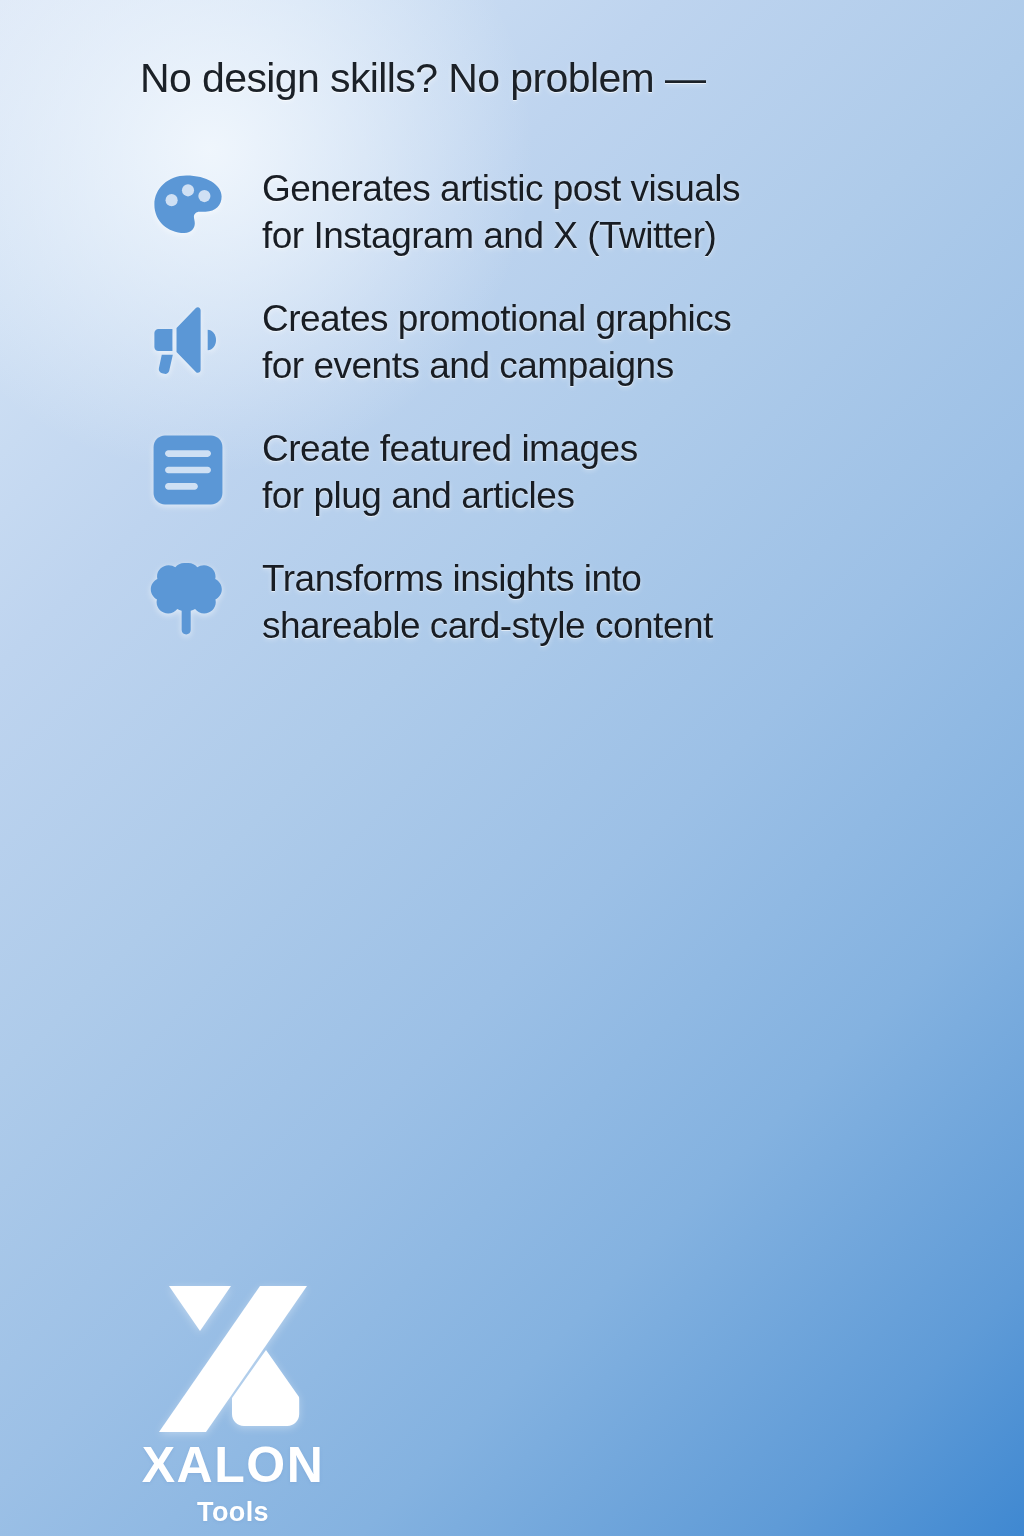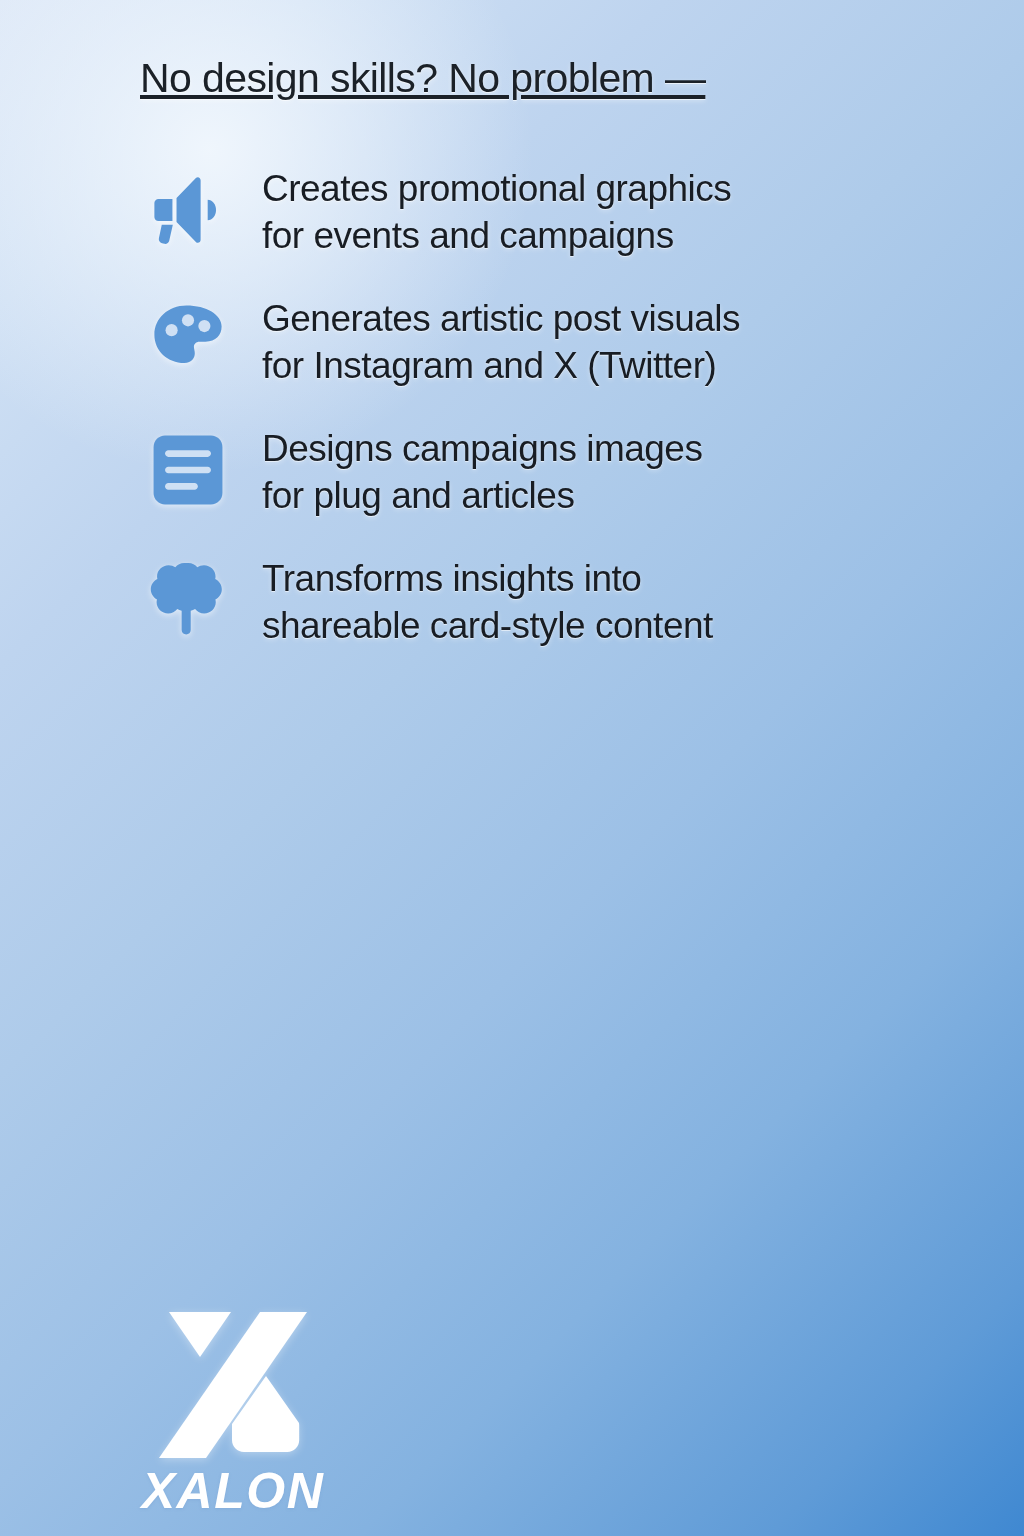--- a/index.html
+++ b/index.html
@@ -71,21 +71,20 @@
     padding-top: 52px;
     color: #1b2128;
     font-size: 41px;
     font-weight: normal;
     line-height: 1.28;
     letter-spacing: -0.6px;
     max-width: 700px;
     text-shadow:
       0 1px 0 rgba(255,255,255,0.62),
       0 2px 5px rgba(255,255,255,0.4);
-    text-decoration: underline;
   }
 
   
   .features {
     list-style: none;
     margin: 0;
     padding: 56px 0 0 0;
   }
   .feature {
     display: flex;
@@ -127,25 +126,24 @@
     text-shadow:
       0 1px 0 rgba(255,255,255,0.55),
       0 2px 5px rgba(255,255,255,0.38);
   }
   .feature-text .l2 { display: block; }
 
   
   .logo-block {
     position: absolute;
     left: 118px;
-    bottom: 20px;
+    bottom: 10px;
     z-index: 3;
     width: 230px;
     text-align: center;
-    font-style: italic;
   }
   .logo-mark {
     width: 148px;
     height: 146px;
     margin: 0 auto 8px auto;
     display: block;
     filter: drop-shadow(0 2px 4px rgba(255,255,255,0.35));
   }
   .logo-mark path { fill: #ffffff; }
   .logo-word {
@@ -176,58 +174,58 @@
 
     <p class="subtitle">
       <span>No design skills? No problem —</span><br>
     </p>
 
     <ul class="features">
 
       <li class="feature">
         <span class="feature-icon">
           <svg viewBox="0 0 100 100" aria-hidden="true">
+            <path d="M48 8C26 8 9 23.5 9 43.5 9 63 25 78 45.5 78c4.6 0 7.8-1.6 9.9-3.9 2-2.2 2.9-5.1 2.9-8 0-3.2-1.1-5.4-1.1-7.9 0-3.6 2.9-6.2 6.6-6.2h7.6C84 52 91 44.2 91 33.6 91 19.2 72.6 8 48 8z"></path>
+            <circle class="knockout" cx="30" cy="38" r="7.4"></circle>
+            <circle class="knockout" cx="50" cy="26" r="7.4"></circle>
+            <circle class="knockout" cx="70" cy="33" r="7.4"></circle>
+          </svg>
+        </span>
+        <span class="feature-text">
+          <span>Generates artistic post visuals</span>
+          <span class="l2">for Instagram and X (Twitter)</span>
+        </span>
+      </li>
+
+      <li class="feature">
+        <span class="feature-icon">
+          <svg viewBox="0 0 100 100" aria-hidden="true">
             <path d="M62 10c1.9 0 3.4 1.7 3.4 3.8v72.4c0 2.1-1.5 3.8-3.4 3.8-.9 0-1.8-.4-2.4-1.1L36 64.5v-29L59.6 11.1c.6-.7 1.5-1.1 2.4-1.1z"></path>
             <path d="M14 36.5h17v27H14c-2.8 0-5-2.2-5-5v-17c0-2.8 2.2-5 5-5z" rx="4"></path>
             <path d="M18 68h13.5l-4.4 19.5c-.6 2.7-3.3 4.4-6 3.8l-2.8-.7c-2.7-.6-4.4-3.3-3.8-6L18 68z"></path>
             <path d="M74 37.5c5.6 0 10.2 5.6 10.2 12.5S79.6 62.5 74 62.5V37.5z"></path>
           </svg>
         </span>
         <span class="feature-text">
           <span>Creates promotional graphics</span>
           <span class="l2">for events and campaigns</span>
         </span>
       </li>
 
       <li class="feature">
         <span class="feature-icon">
           <svg viewBox="0 0 100 100" aria-hidden="true">
-            <path d="M48 8C26 8 9 23.5 9 43.5 9 63 25 78 45.5 78c4.6 0 7.8-1.6 9.9-3.9 2-2.2 2.9-5.1 2.9-8 0-3.2-1.1-5.4-1.1-7.9 0-3.6 2.9-6.2 6.6-6.2h7.6C84 52 91 44.2 91 33.6 91 19.2 72.6 8 48 8z"></path>
-            <circle class="knockout" cx="30" cy="38" r="7.4"></circle>
-            <circle class="knockout" cx="50" cy="26" r="7.4"></circle>
-            <circle class="knockout" cx="70" cy="33" r="7.4"></circle>
-          </svg>
-        </span>
-        <span class="feature-text">
-          <span>Generates artistic post visuals</span>
-          <span class="l2">for Instagram and X (Twitter)</span>
-        </span>
-      </li>
-
-      <li class="feature">
-        <span class="feature-icon">
-          <svg viewBox="0 0 100 100" aria-hidden="true">
             <path d="M22 8h56c7.7 0 14 6.3 14 14v56c0 7.7-6.3 14-14 14H22c-7.7 0-14-6.3-14-14V22C8 14.3 14.3 8 22 8z"></path>
             <path class="knockout" d="M26 26h48c2.2 0 4 1.8 4 4s-1.8 4-4 4H26c-2.2 0-4-1.8-4-4s1.8-4 4-4z"></path>
             <path class="knockout" d="M26 46h48c2.2 0 4 1.8 4 4s-1.8 4-4 4H26c-2.2 0-4-1.8-4-4s1.8-4 4-4z"></path>
             <path class="knockout" d="M26 66h32c2.2 0 4 1.8 4 4s-1.8 4-4 4H26c-2.2 0-4-1.8-4-4s1.8-4 4-4z"></path>
           </svg>
         </span>
         <span class="feature-text">
-          <span>Designs campaigns images</span>
+          <span>Create featured images</span>
           <span class="l2">for plug and articles</span>
         </span>
       </li>
 
       <li class="feature">
         <span class="feature-icon">
           <svg viewBox="0 0 100 100" aria-hidden="true">
             <path d="M50 9c4.6 0 8.7 2.2 11.2 5.6C63.5 13 66.4 12 69.6 12c8 0 14.5 6.3 14.5 14.1 0 1.1-.1 2.1-.4 3.1 4.9 2.4 8.3 7.3 8.3 13 0 5.6-3.3 10.5-8.1 12.9.3 1.1.5 2.3.5 3.5 0 7.8-6.5 14.1-14.5 14.1-4.7 0-8.9-2.2-11.5-5.6-1.6 1-3.5 1.7-5.5 2v24.2c0 3.1-2.5 5.6-5.7 5.6s-5.7-2.5-5.7-5.6V69.1c-2-.3-3.9-1-5.5-2-2.6 3.4-6.8 5.6-11.5 5.6-8 0-14.5-6.3-14.5-14.1 0-1.2.2-2.4.5-3.5C6 52.7 2.7 47.8 2.7 42.2c0-5.7 3.4-10.6 8.3-13-.3-1-.4-2-.4-3.1C10.6 18.3 17.1 12 25.1 12c3.2 0 6.1 1 8.4 2.6C36 11.2 40.1 9 44.7 9h5.3z" transform="translate(2,-4) scale(0.97)"></path>
           </svg>
         </span>
@@ -243,15 +241,16 @@
   <div class="logo-block">
     <svg class="logo-mark" viewBox="0 0 148 146" aria-hidden="true">
 
       <path d="M101 0h47L47 146H0L101 0z"></path>
 
       <path d="M10 0h62L41 45 10 0z"></path>
 
       <path d="M107 64l33 47c0 .3.1.6.1 1 0 .3.1.6.1 1 0 .3 0 .6 0 .9v14.1c0 6.6-5.4 12-12 12H85c-6.6 0-12-5.4-12-12v-15.9L107 64z"></path>
     </svg>
     <div class="logo-word">XALON</div>
+    <div class="logo-sub">Tools</div>
   </div>
 
 </div>
 
 </body></html>

